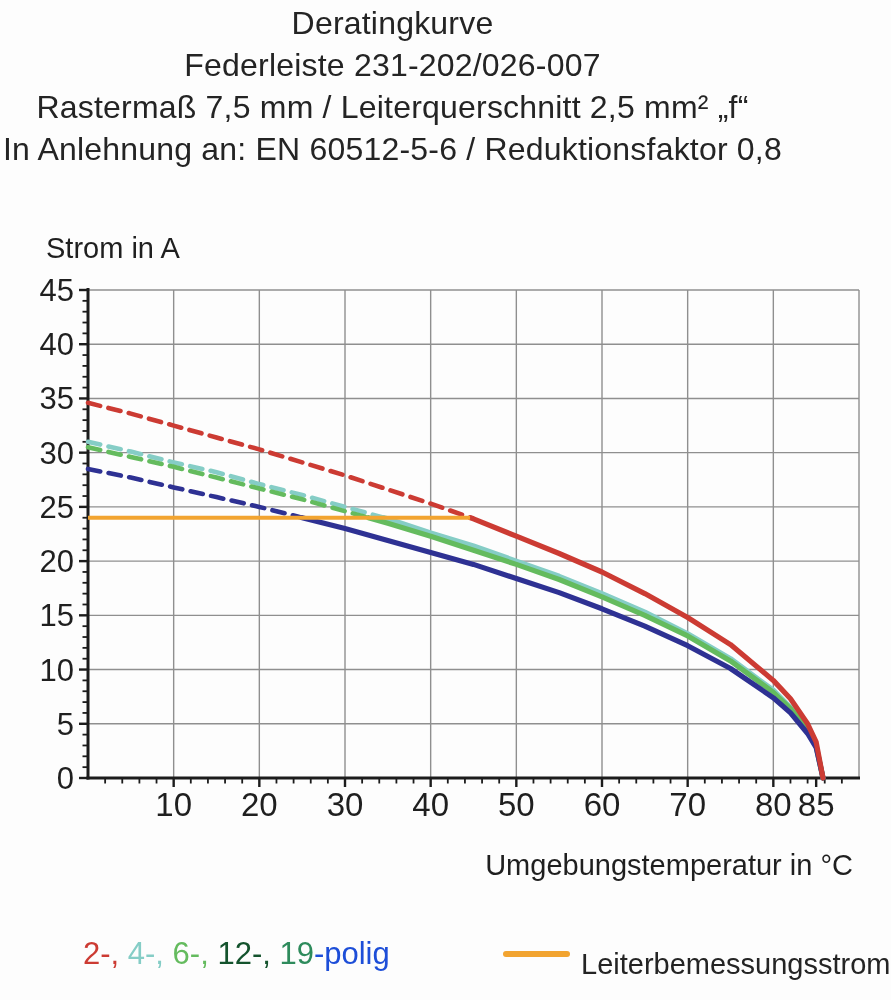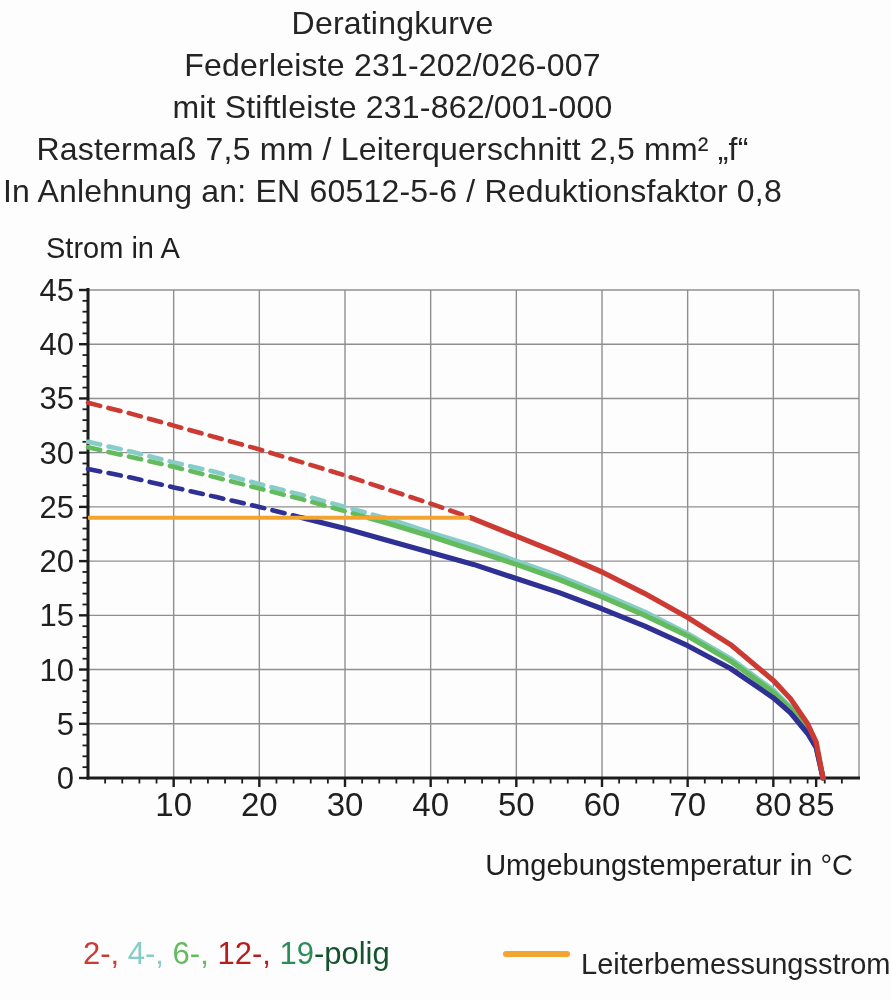--- a/index.html
+++ b/index.html
@@ -42,21 +42,20 @@
   .limit-label{font-size:29px;color:#242424;margin-top:20px;}
 </style>
 </head>
 <body>
 
 <div class="page">
 
   <div class="title-block">
     <div>Deratingkurve</div>
     <div>Federleiste 231-202/026-007</div>
-    <div>mit Stiftleiste 231-862/001-000</div>
     <div>Rastermaß 7,5 mm / Leiterquerschnitt 2,5 mm² „f“</div>
     <div>In Anlehnung an: EN 60512-5-6 / Reduktionsfaktor 0,8</div>
   </div>
 
   <svg id="chart-svg" width="891" height="1000" viewBox="0 0 891 1000">
     <g id="grid-layer">
         <line x1="88" y1="723.7777777777778" x2="859" y2="723.7777777777778" stroke="#8F8F8F" stroke-width="1.4"></line>
         <line x1="88" y1="669.5555555555555" x2="859" y2="669.5555555555555" stroke="#8F8F8F" stroke-width="1.4"></line>
         <line x1="88" y1="615.3333333333334" x2="859" y2="615.3333333333334" stroke="#8F8F8F" stroke-width="1.4"></line>
         <line x1="88" y1="561.1111111111111" x2="859" y2="561.1111111111111" stroke="#8F8F8F" stroke-width="1.4"></line>
@@ -197,20 +196,20 @@
         <path d="M88.0 468.9 L130.8 477.6 L173.7 487.4 L216.5 497.1 L259.3 506.9 L302.2 517.7 L302.2 517.7" fill="none" stroke="#2E3193" stroke-width="4.6" stroke-dasharray="12.5 8.5" stroke-linecap="round"></path>
         <path d="M302.2 517.7 L345.0 528.6 L387.8 540.5 L430.7 552.4 L473.5 564.4 L516.3 578.5 L559.2 592.6 L602.0 608.8 L644.8 626.2 L687.7 645.7 L730.5 668.5 L773.3 697.8 L790.5 712.9 L807.6 733.5 L816.2 747.6 L823.0 778.0" fill="none" stroke="#2E3193" stroke-width="5.2" stroke-linecap="round" stroke-linejoin="round"></path>
         <path d="M88.0 402.8 L130.8 413.6 L173.7 425.6 L216.5 437.5 L259.3 449.4 L302.2 462.4 L345.0 475.4 L387.8 489.5 L430.7 503.6 L470.4 517.7" fill="none" stroke="#CC3B33" stroke-width="4.6" stroke-dasharray="12.5 8.5" stroke-linecap="round"></path>
         <path d="M470.4 517.7 L473.5 518.8 L516.3 536.2 L559.2 553.5 L602.0 572.0 L644.8 593.6 L687.7 617.5 L730.5 644.6 L773.3 680.4 L790.5 698.8 L807.6 723.8 L816.2 742.2 L823.0 778.0" fill="none" stroke="#CC3B33" stroke-width="5.2" stroke-linecap="round" stroke-linejoin="round"></path>
         <line x1="88" y1="517.7333333333333" x2="470.0733333333334" y2="517.7333333333333" stroke="#F2A430" stroke-width="4.2"></line>
       </g>
     <text class="axis-title" x="46" y="258">Strom in A</text>
     <text class="axis-title" x="853" y="875" text-anchor="end">Umgebungstemperatur in  °C</text>
   </svg>
 
-  <div class="legend-poles" id="legend-poles"><span style="color: rgb(204, 59, 51);">2-,</span><span style="color: rgb(133, 205, 198);"> 4-,</span><span style="color: rgb(100, 187, 94);"> 6-,</span><span style="color: #b91c1c;"> 12-,</span><span style="color: rgb(46, 139, 92);"> 19</span><span style="color: #14532d;">-polig</span></div>
+  <div class="legend-poles" id="legend-poles"><span style="color: rgb(204, 59, 51);">2-,</span><span style="color: rgb(133, 205, 198);"> 4-,</span><span style="color: rgb(100, 187, 94);"> 6-,</span><span style="color: #14532d;"> 12-,</span><span style="color: rgb(46, 139, 92);"> 19</span><span style="color: #1d4ed8;">-polig</span></div>
 
   <div class="legend-limit">
     <span class="limit-swatch" id="limit-swatch" style="background: rgb(242, 164, 48);"></span>
     <span class="limit-label">Leiterbemessungsstrom</span>
   </div>
 
 </div>
 
 </body></html>

